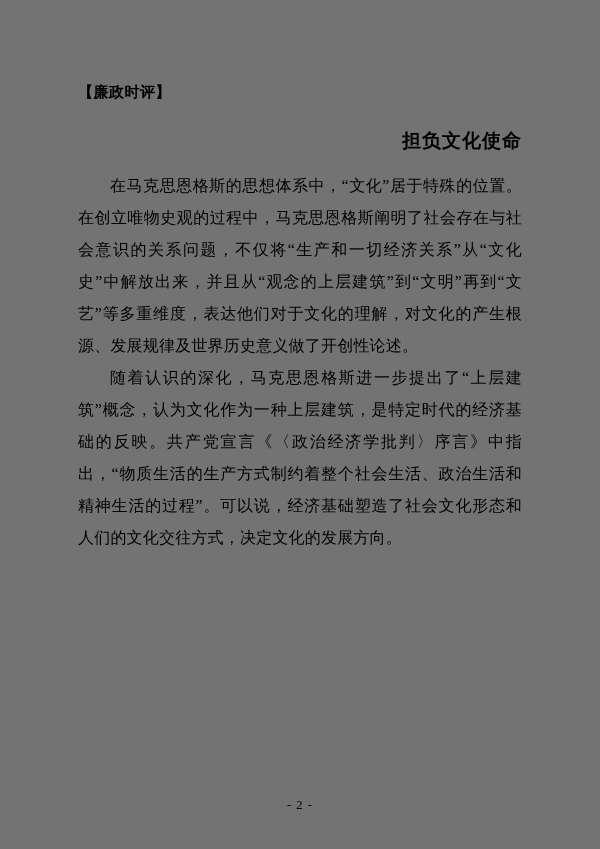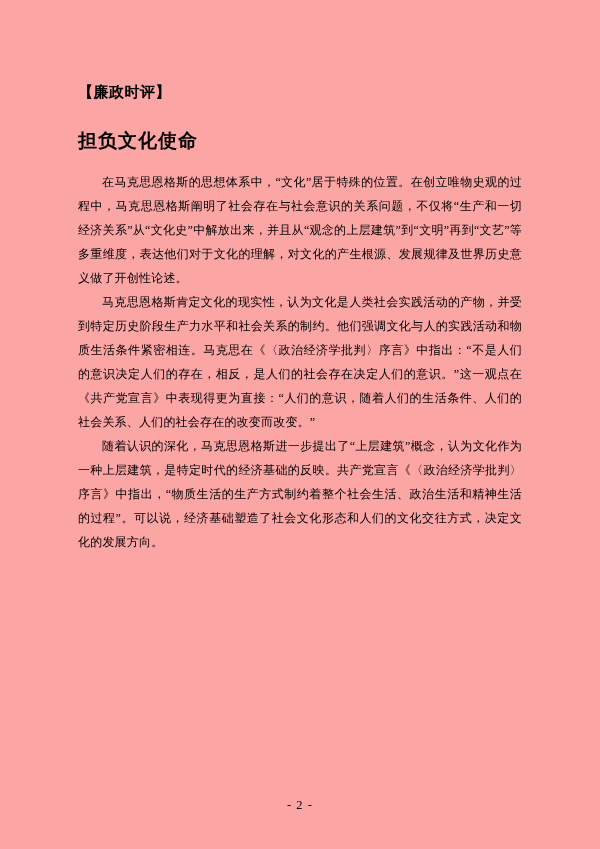--- a/index.html
+++ b/index.html
@@ -13,39 +13,39 @@
     font-family: "Liberation Serif", "DejaVu Serif", serif;
     color: #000000;
     overflow: hidden;
   }
   .page {
     position: relative;
     width: 600px;
     height: 849px;
     box-sizing: border-box;
     padding: 72px 78px 0 78px;
-    background: #fca5a5;
+    background: #737373;
   }
   .category-tag {
     font-size: 15px;
     font-weight: bold;
     letter-spacing: 0.5px;
     margin: 8px 0 0 0;
     line-height: 1.6;
   }
   .doc-title {
-    text-align: left;
+    text-align: right;
     font-size: 19px;
     font-weight: bold;
     letter-spacing: 1px;
     margin: 22px 0 14px 0;
     line-height: 1.6;
   }
   .body-text {
-    font-size: 12px;
+    font-size: 16px;
     line-height: 2.0;
     text-align: justify;
     text-justify: inter-ideograph;
     letter-spacing: 0.2px;
   }
   .body-text p {
     margin: 0;
     text-indent: 2em;
   }
   .page-number {
@@ -62,19 +62,18 @@
 <body>
 
 <div class="page">
 
   <div class="category-tag">【廉政时评】</div>
 
   <h1 class="doc-title">担负文化使命</h1>
 
   <div class="body-text">
     <p>在马克思恩格斯的思想体系中，“文化”居于特殊的位置。在创立唯物史观的过程中，马克思恩格斯阐明了社会存在与社会意识的关系问题，不仅将“生产和一切经济关系”从“文化史”中解放出来，并且从“观念的上层建筑”到“文明”再到“文艺”等多重维度，表达他们对于文化的理解，对文化的产生根源、发展规律及世界历史意义做了开创性论述。</p>
-    <p>马克思恩格斯肯定文化的现实性，认为文化是人类社会实践活动的产物，并受到特定历史阶段生产力水平和社会关系的制约。他们强调文化与人的实践活动和物质生活条件紧密相连。马克思在《〈政治经济学批判〉序言》中指出：“不是人们的意识决定人们的存在，相反，是人们的社会存在决定人们的意识。”这一观点在《共产党宣言》中表现得更为直接：“人们的意识，随着人们的生活条件、人们的社会关系、人们的社会存在的改变而改变。”</p>
     <p>随着认识的深化，马克思恩格斯进一步提出了“上层建筑”概念，认为文化作为一种上层建筑，是特定时代的经济基础的反映。共产党宣言《〈政治经济学批判〉序言》中指出，“物质生活的生产方式制约着整个社会生活、政治生活和精神生活的过程”。可以说，经济基础塑造了社会文化形态和人们的文化交往方式，决定文化的发展方向。</p>
   </div>
 
   <div class="page-number">- 2 -</div>
 
 </div>
 
 </body></html>

